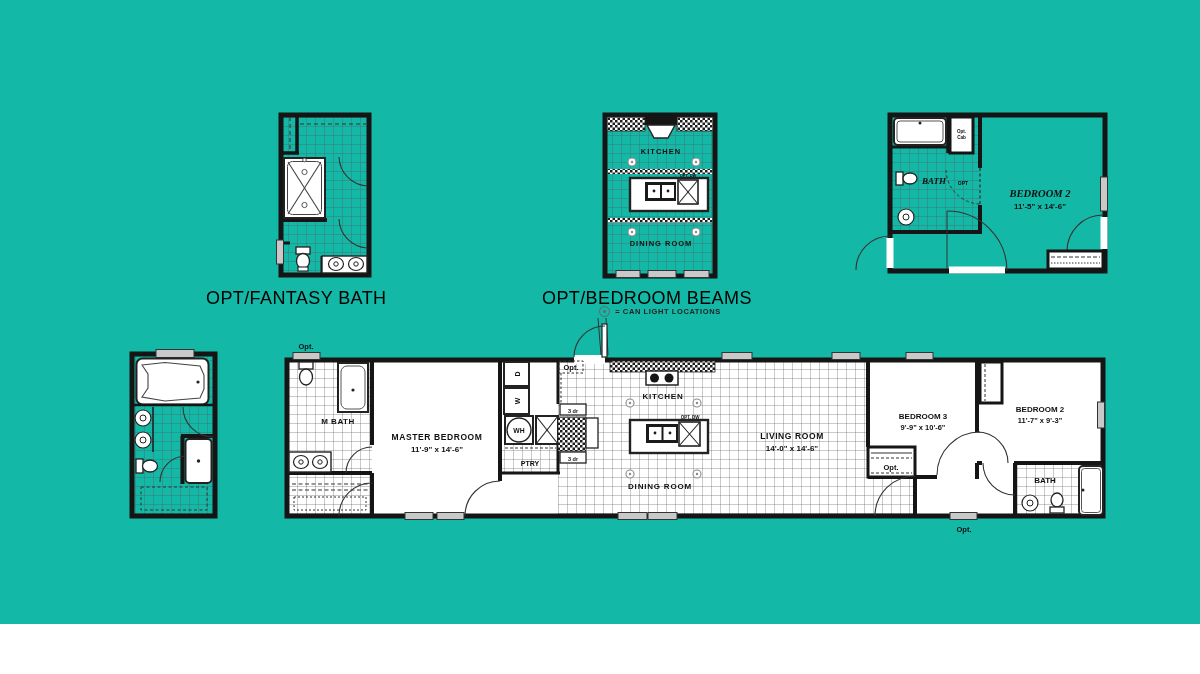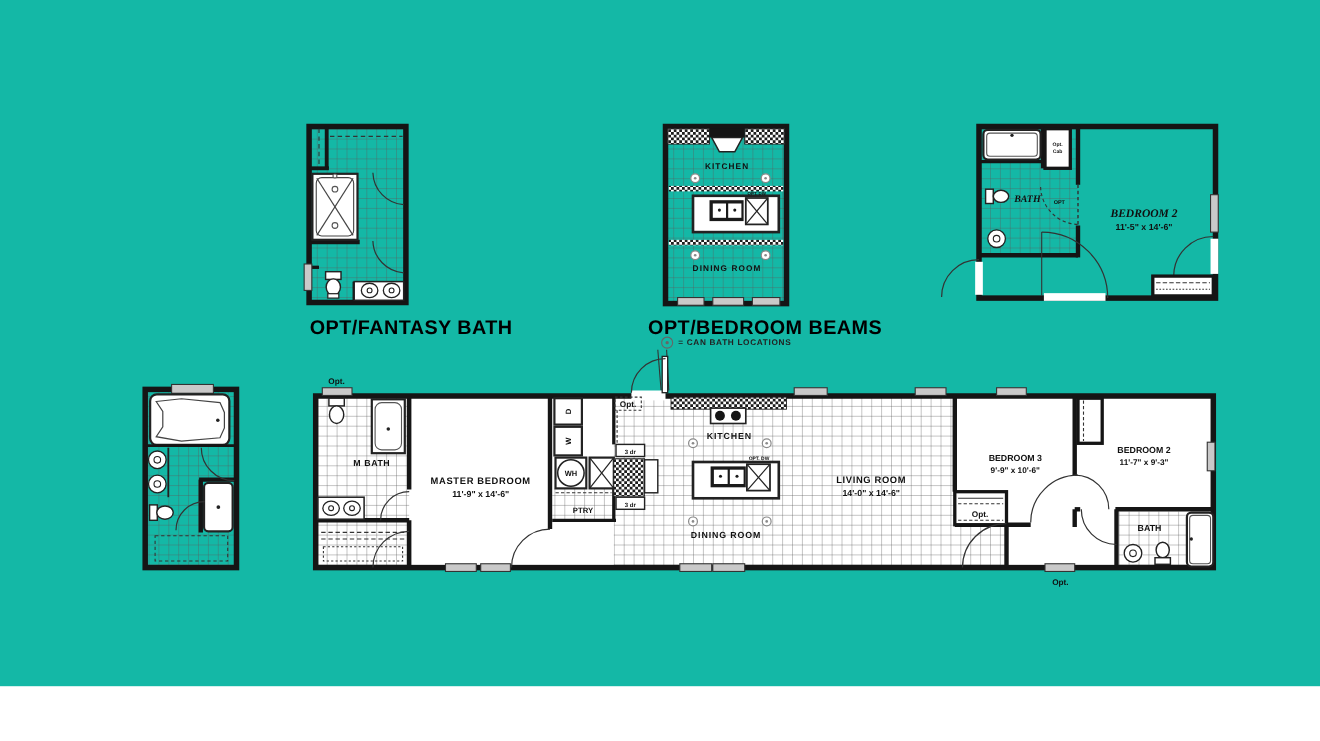--- a/index.html
+++ b/index.html
@@ -1,19 +1,19 @@
 <!DOCTYPE html>
 <html><head>
 <meta charset="utf-8">
 <style>
   html,body{margin:0;padding:0;background:#fff;}
   .sheet{position:relative;width:1200px;height:624px;background:#14b8a6;overflow:hidden;
          font-family:"Liberation Sans",sans-serif;}
   .sheet svg{position:absolute;left:0;top:0;}
-  .plan-title{position:absolute;font-weight:bold;color:#000;text-align:right;
+  .plan-title{position:absolute;font-weight:normal;color:#000;text-align:left;
               font-size:18px;letter-spacing:.4px;white-space:nowrap;}
   .legend{position:absolute;display:flex;align-items:center;justify-content:center;
           gap:5px;font-size:7.5px;font-weight:bold;color:#222;letter-spacing:.6px;}
   .canlight-sym{width:9px;height:9px;border:1.4px solid #666;border-radius:50%;
                 display:flex;align-items:center;justify-content:center;}
   .canlight-sym span{width:3px;height:3px;background:#666;border-radius:50%;}
   svg text{font-family:"Liberation Sans",sans-serif;font-weight:bold;fill:#101010;}
   .serifit{font-family:"Liberation Serif",serif;font-style:italic;font-weight:bold;}
 </style>
 </head>
@@ -387,16 +387,16 @@
   <text x="964" y="532" font-size="7.5" text-anchor="middle">Opt.</text>
 </g>
 </svg>
 
 <div class="plan-title" style="left:206px;top:288px;width:260px;">OPT/FANTASY BATH</div>
 <div class="plan-title" style="left:542px;top:288px;width:260px;">OPT/BEDROOM BEAMS</div>
 <div class="legend" style="left:570px;top:306px;width:180px;">
   <span class="canlight-sym">
         <span></span>
       </span>
-  <span>= CAN BATH LOCATIONS</span>
+  <span>= CAN LIGHT LOCATIONS</span>
 </div>
 
 </div>
 
 </body></html>

